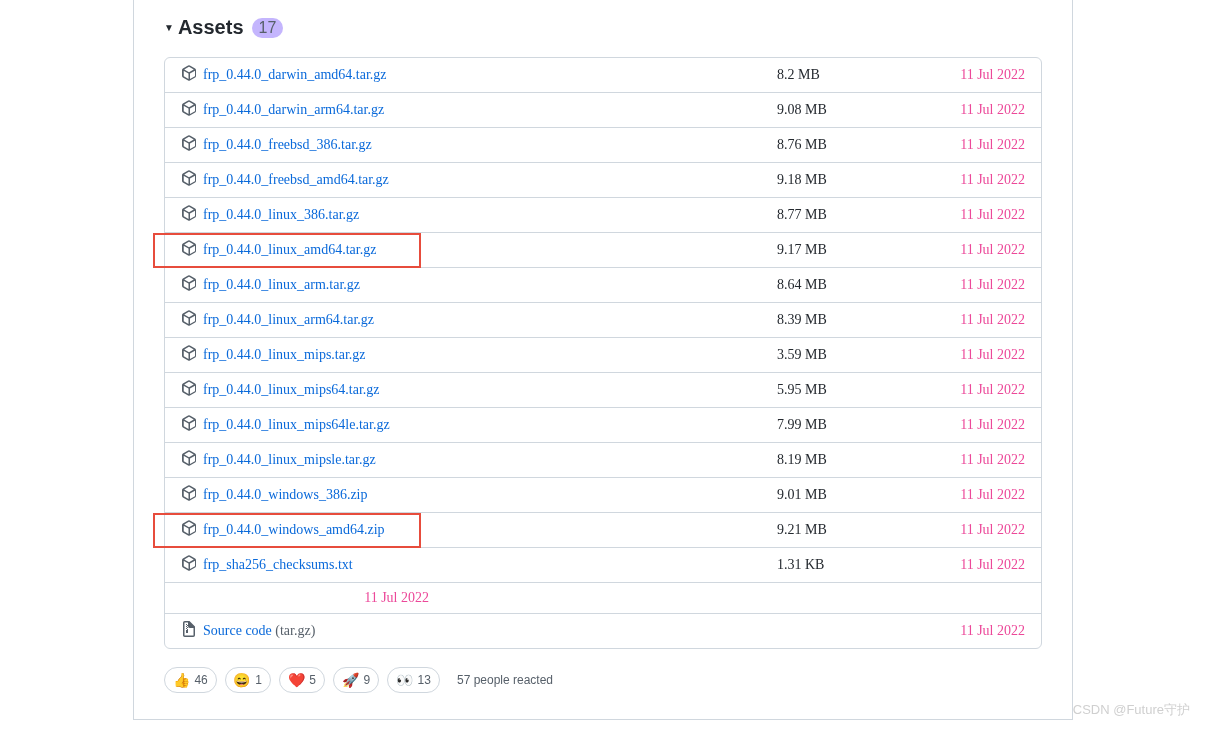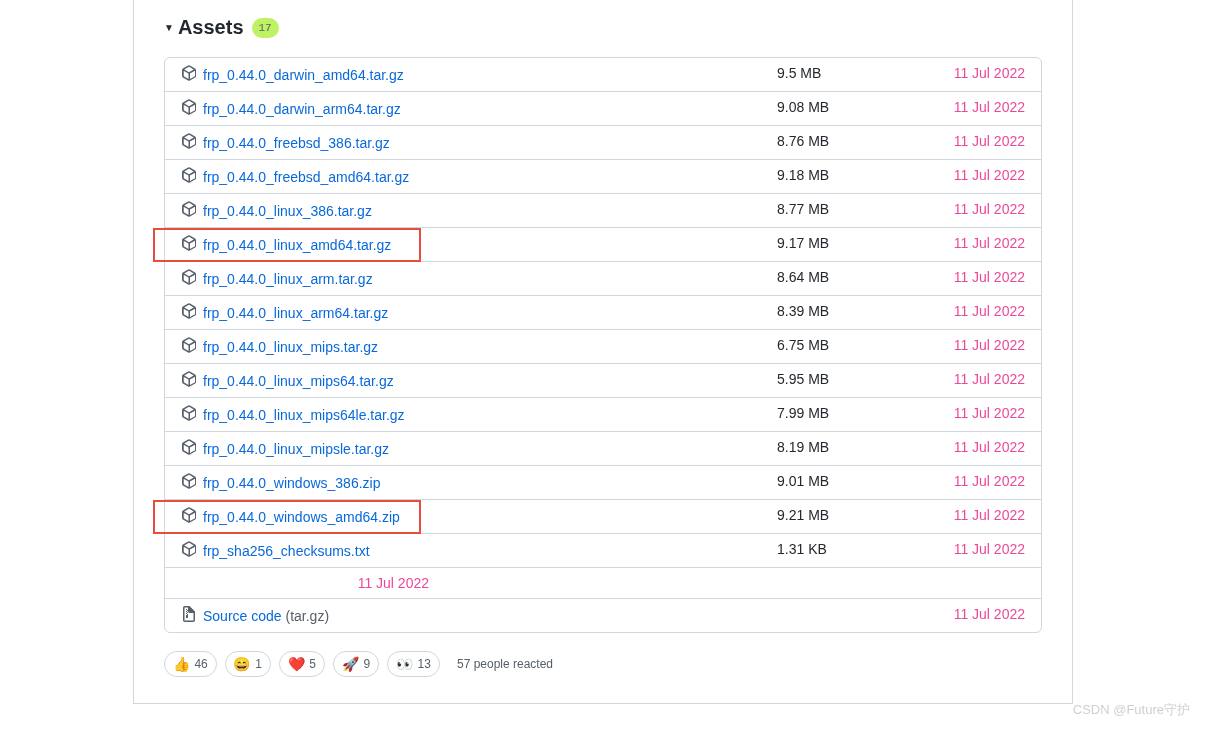--- a/index.html
+++ b/index.html
@@ -27,43 +27,44 @@
     font-size: 10px;
     margin-right: 4px;
   }
   .assets-title {
     font-size: 20px;
     font-weight: 700;
     color: #24292f;
   }
   .count-badge {
     margin-left: 8px;
-    background: #bef264;
+    background: #c4b5fd;
     color: #57606a;
-    font-size: 11px;
+    font-size: 16px;
     font-weight: 500;
     padding: 0 7px;
     min-width: 20px;
     height: 20px;
     line-height: 20px;
     text-align: center;
     border-radius: 11px;
     display: inline-block;
-    font-family: Liberation Mono, monospace;
   }
   .asset-list {
     border: 1px solid #d0d7de;
     border-radius: 6px;
   }
   .asset-row {
     display: flex;
+    align-items: center;
     padding: 7px 16px;
     border-top: 1px solid #d0d7de;
     font-size: 14px;
     position: relative;
+    font-family: Liberation Serif, serif;
   }
   .asset-row:first-child { border-top: none; }
   .asset-name-wrap {
     display: flex;
     align-items: center;
     flex: 1;
     min-width: 0;
   }
   .asset-icon {
     width: 16px;
@@ -148,21 +149,21 @@
   </div>
 
   <div class="asset-list" id="asset-list">
       <div class="asset-row">
         <div class="asset-name-wrap">
           <span><svg class="asset-icon" viewBox="0 0 16 16" aria-hidden="true">
               <path d="M8.878.392a1.75 1.75 0 00-1.756 0l-5.25 3.045A1.75 1.75 0 001 4.951v6.098c0 .624.332 1.2.872 1.514l5.25 3.045a1.75 1.75 0 001.756 0l5.25-3.045c.54-.313.872-.89.872-1.514V4.951c0-.624-.332-1.2-.872-1.514L8.878.392zM7.875 1.69a.25.25 0 01.25 0l4.63 2.685L8 7.133 3.245 4.375l4.63-2.685zM2.5 5.677l5 2.9v5.45l-4.628-2.683a.25.25 0 01-.122-.216V5.677h-.25.25zm6.5 8.35v-5.45l5-2.9v5.45a.25.25 0 01-.122.216L9 14.027z"></path>
             </svg></span>
           <a class="asset-link" href="#">frp_0.44.0_darwin_amd64.tar.gz</a>
         </div>
-        <div class="asset-size">9.5 MB</div>
+        <div class="asset-size">8.2 MB</div>
         <div class="asset-date">11 Jul 2022</div>
       </div>
       <div class="asset-row">
         <div class="asset-name-wrap">
           <span><svg class="asset-icon" viewBox="0 0 16 16" aria-hidden="true">
               <path d="M8.878.392a1.75 1.75 0 00-1.756 0l-5.25 3.045A1.75 1.75 0 001 4.951v6.098c0 .624.332 1.2.872 1.514l5.25 3.045a1.75 1.75 0 001.756 0l5.25-3.045c.54-.313.872-.89.872-1.514V4.951c0-.624-.332-1.2-.872-1.514L8.878.392zM7.875 1.69a.25.25 0 01.25 0l4.63 2.685L8 7.133 3.245 4.375l4.63-2.685zM2.5 5.677l5 2.9v5.45l-4.628-2.683a.25.25 0 01-.122-.216V5.677h-.25.25zm6.5 8.35v-5.45l5-2.9v5.45a.25.25 0 01-.122.216L9 14.027z"></path>
             </svg></span>
           <a class="asset-link" href="#">frp_0.44.0_darwin_arm64.tar.gz</a>
         </div>
         <div class="asset-size">9.08 MB</div>
@@ -229,21 +230,21 @@
         <div class="asset-size">8.39 MB</div>
         <div class="asset-date">11 Jul 2022</div>
       </div>
       <div class="asset-row">
         <div class="asset-name-wrap">
           <span><svg class="asset-icon" viewBox="0 0 16 16" aria-hidden="true">
               <path d="M8.878.392a1.75 1.75 0 00-1.756 0l-5.25 3.045A1.75 1.75 0 001 4.951v6.098c0 .624.332 1.2.872 1.514l5.25 3.045a1.75 1.75 0 001.756 0l5.25-3.045c.54-.313.872-.89.872-1.514V4.951c0-.624-.332-1.2-.872-1.514L8.878.392zM7.875 1.69a.25.25 0 01.25 0l4.63 2.685L8 7.133 3.245 4.375l4.63-2.685zM2.5 5.677l5 2.9v5.45l-4.628-2.683a.25.25 0 01-.122-.216V5.677h-.25.25zm6.5 8.35v-5.45l5-2.9v5.45a.25.25 0 01-.122.216L9 14.027z"></path>
             </svg></span>
           <a class="asset-link" href="#">frp_0.44.0_linux_mips.tar.gz</a>
         </div>
-        <div class="asset-size">6.75 MB</div>
+        <div class="asset-size">3.59 MB</div>
         <div class="asset-date">11 Jul 2022</div>
       </div>
       <div class="asset-row">
         <div class="asset-name-wrap">
           <span><svg class="asset-icon" viewBox="0 0 16 16" aria-hidden="true">
               <path d="M8.878.392a1.75 1.75 0 00-1.756 0l-5.25 3.045A1.75 1.75 0 001 4.951v6.098c0 .624.332 1.2.872 1.514l5.25 3.045a1.75 1.75 0 001.756 0l5.25-3.045c.54-.313.872-.89.872-1.514V4.951c0-.624-.332-1.2-.872-1.514L8.878.392zM7.875 1.69a.25.25 0 01.25 0l4.63 2.685L8 7.133 3.245 4.375l4.63-2.685zM2.5 5.677l5 2.9v5.45l-4.628-2.683a.25.25 0 01-.122-.216V5.677h-.25.25zm6.5 8.35v-5.45l5-2.9v5.45a.25.25 0 01-.122.216L9 14.027z"></path>
             </svg></span>
           <a class="asset-link" href="#">frp_0.44.0_linux_mips64.tar.gz</a>
         </div>
         <div class="asset-size">5.95 MB</div>

